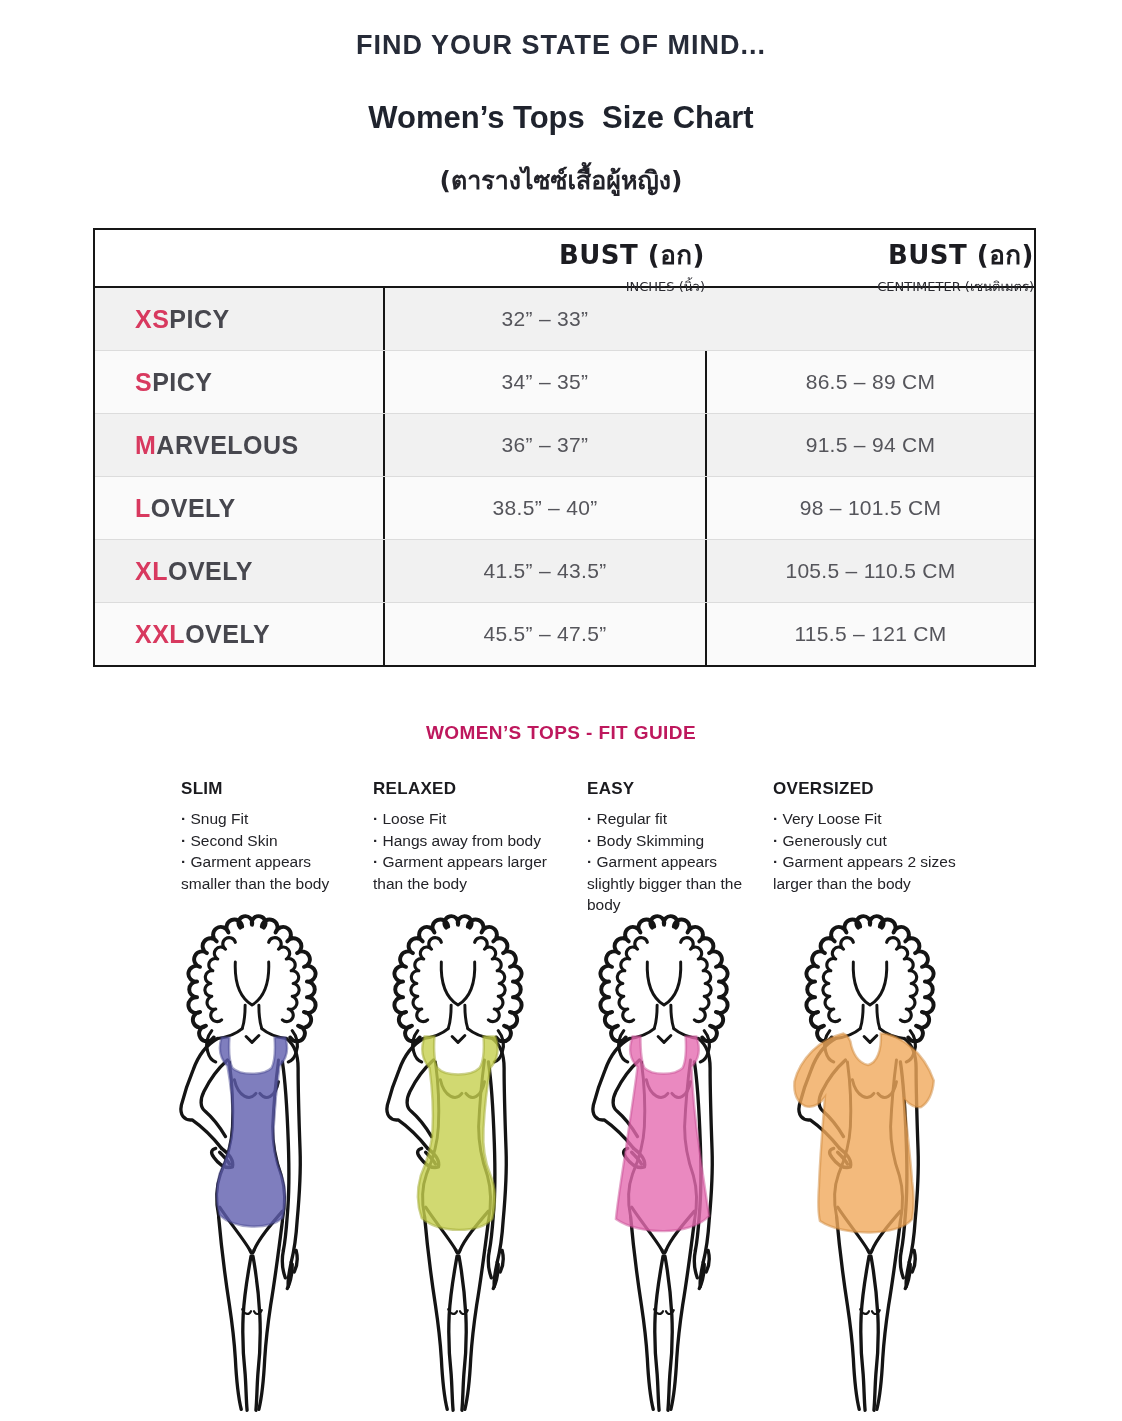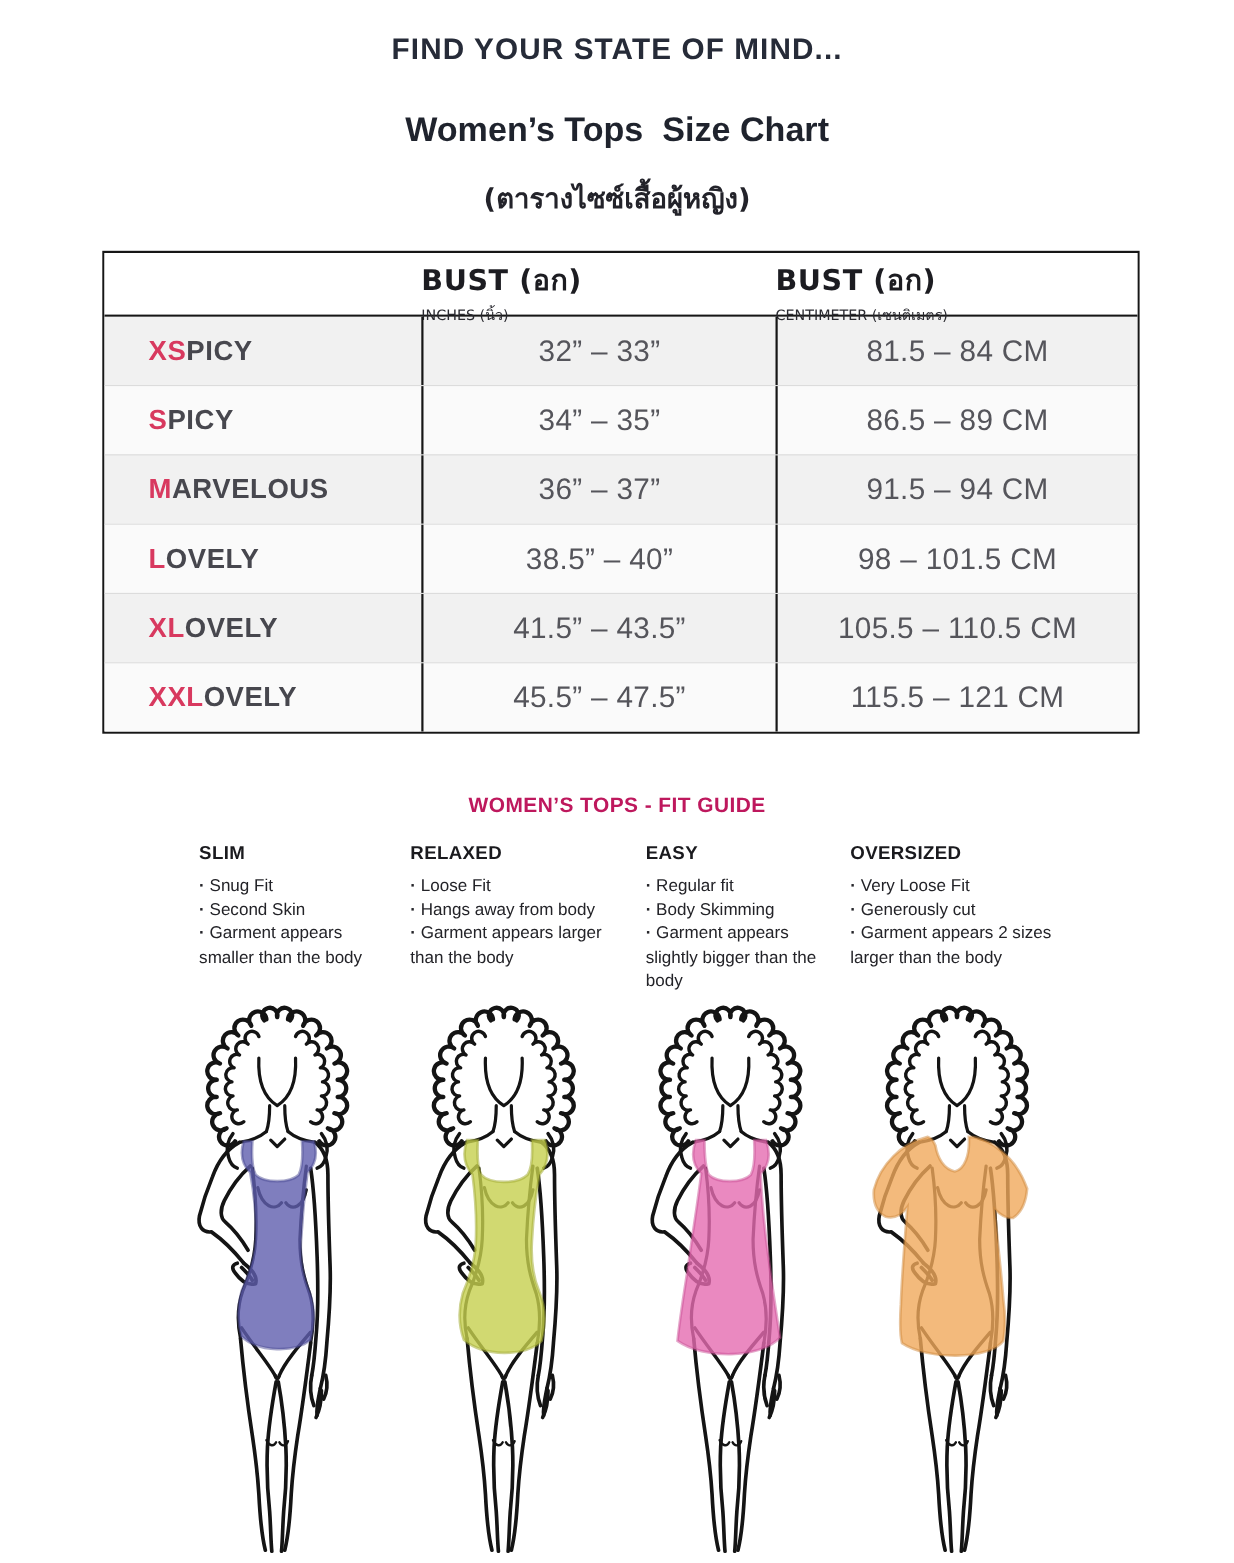--- a/index.html
+++ b/index.html
@@ -21,43 +21,43 @@
     font-size:25px;font-weight:600;color:#23232a;
     font-family:"DejaVu Sans",sans-serif;
   }
   
   .size-table{
     position:absolute;left:93px;top:228px;width:939px;
     border:2px solid #161616;background:#fff;
   }
   .st-row{display:grid;grid-template-columns:288px 322px 1fr;}
   .st-head{height:56px;background:#ffffff;border-bottom:2px solid #161616;}
-  .st-head .hcell{display:flex;flex-direction:column;align-items:flex-start;justify-content:center;padding-top:4px;}
+  .st-head .hcell{display:flex;flex-direction:column;align-items:flex-end;justify-content:center;padding-top:4px;}
   .hmain{font-size:26px;font-weight:600;color:#1c1c21;letter-spacing:0.5px;font-family:"DejaVu Sans",sans-serif;}
   .hsub{font-size:13px;color:#2a2a30;margin-top:1px;font-family:"DejaVu Sans",sans-serif;}
   .st-body .st-row{height:62px;}
   .st-body .st-row:nth-child(odd){background:#f1f1f1;}
   .st-body .st-row:nth-child(even){background:#fafafa;}
   .st-body .st-row + .st-row{border-top:1px solid #dcdcdc;}
   .st-body .cell{display:flex;align-items:center;justify-content:center;
-    font-size:27px;color:#55555b;letter-spacing:0.3px;}
+    font-size:21px;color:#55555b;letter-spacing:0.3px;}
   .st-body .cell.size-name{justify-content:flex-start;padding-left:40px;
     font-size:25px;font-weight:bold;letter-spacing:0.5px;color:#47474e;}
   .st-body .cell.bordered{border-left:2px solid #161616;}
   .sz-prefix{color:#d8395f;}
   
   .fit-title{
     position:absolute;top:722px;left:0;width:100%;text-align:center;
     font-size:19px;font-weight:800;letter-spacing:0.4px;color:#be185d;
   }
   .fit-cols{
     position:absolute;left:181px;top:766px;width:800px;
     display:grid;grid-template-columns:192px 214px 186px 208px;column-gap:0;
   }
-  .fit-col .fit-name{font-size:17px;font-weight:800;color:#1a1a1e;margin-bottom:9px;letter-spacing:0.3px;}
+  .fit-col .fit-name{font-size:17px;font-weight:800;color:#1a1a1e;margin-bottom:9px;letter-spacing:0.3px;margin-top:13px;}
   .fit-col .bullet{font-size:15.5px;line-height:21.5px;color:#232328;padding-right:10px;}
   .fit-col .bullet::before{content:"· ";font-weight:bold;}
   
   .figures{
     position:absolute;left:0;top:912px;width:100%;height:509px;
     display:flex;justify-content:center;align-items:flex-start;
   }
   .figure{width:206px;height:507px;flex:0 0 auto;}
 </style>
 </head>
@@ -79,21 +79,20 @@
       <div class="hsub">CENTIMETER (เซนติเมตร)</div>
     </div>
   </div>
   <div class="st-body">
     <div class="st-row">
       <div class="cell size-name">
           <span class="sz-prefix">XS</span>
           <span>PICY</span>
         </div>
       <div class="cell bordered">32” – 33”</div>
-      <div class="cell bordered">81.5 – 84 CM</div>
     </div>
     <div class="st-row">
       <div class="cell size-name">
           <span class="sz-prefix">S</span>
           <span>PICY</span>
         </div>
       <div class="cell bordered">34” – 35”</div>
       <div class="cell bordered">86.5 – 89 CM</div>
     </div>
     <div class="st-row">

